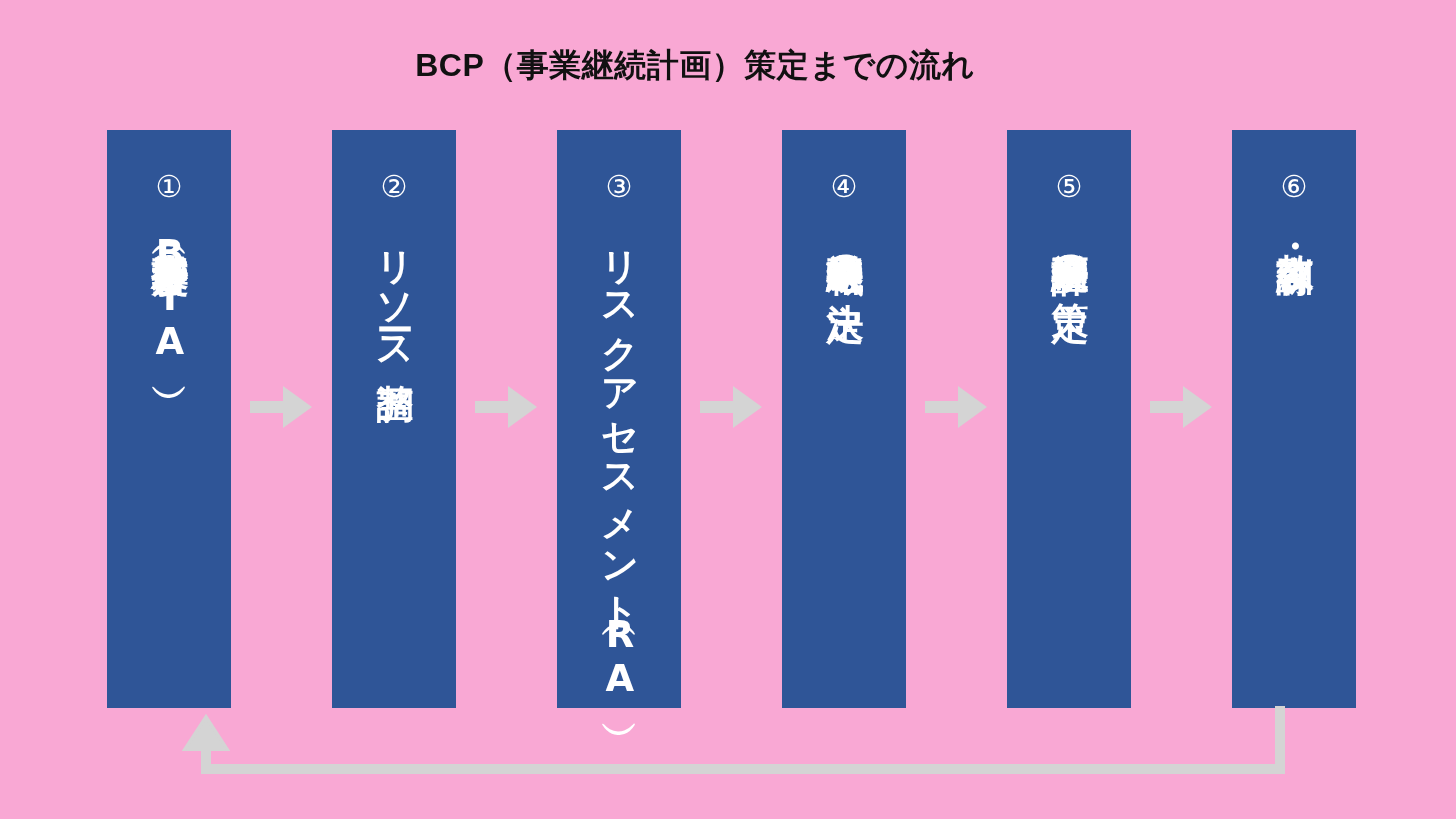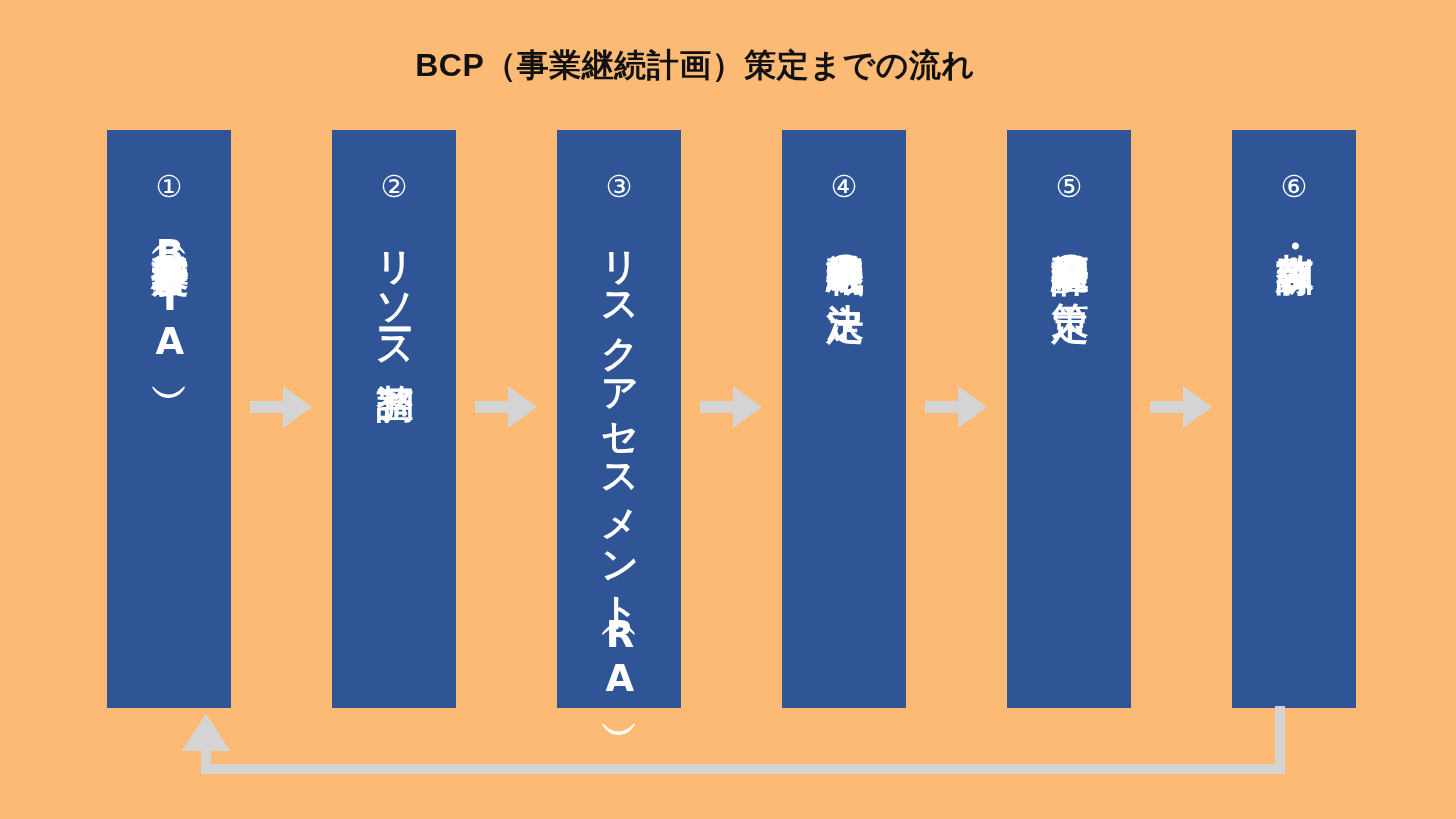--- a/index.html
+++ b/index.html
@@ -12,21 +12,21 @@
     height: 819px;
     overflow: hidden;
     font-family: "Liberation Sans", "DejaVu Sans", sans-serif;
     position: relative;
   }
 
   #canvas {
     position: relative;
     width: 1456px;
     height: 819px;
-    background: #fdba74;
+    background: #f9a8d4;
   }
 
   
   .title {
     position: absolute;
     left: 0;
     top: 44px;
     width: 1390px;
     text-align: center;
     font-size: 32px;

